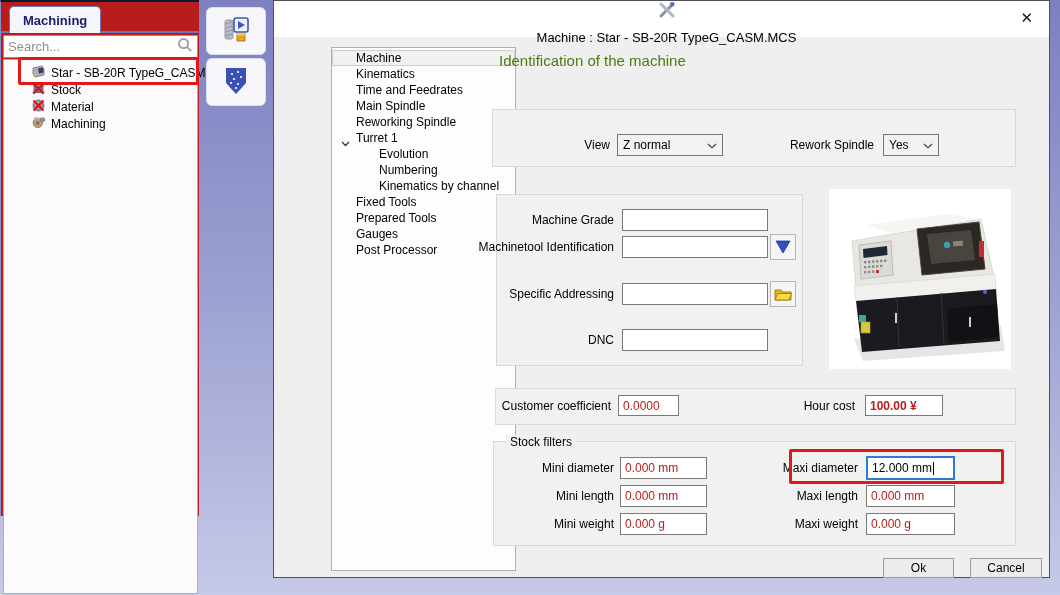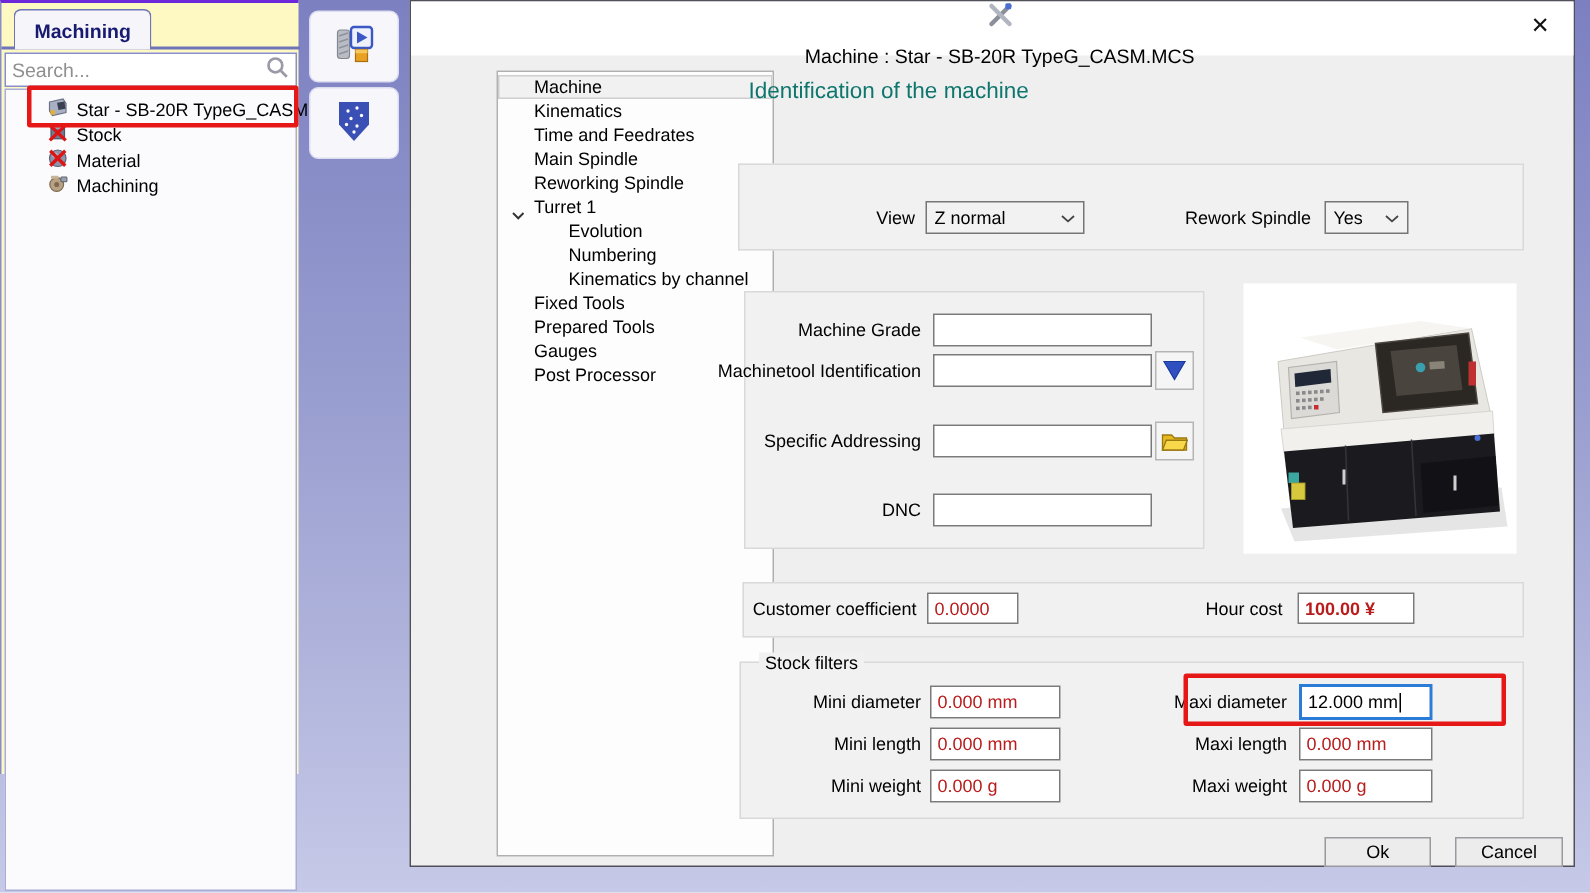--- a/index.html
+++ b/index.html
@@ -6,21 +6,21 @@
   html,body { width:1060px; height:595px; }
   body {
     position: relative; overflow: hidden;
     font-family: "Liberation Sans", sans-serif;
     background: linear-gradient(180deg, #7c80c1 0%, #9ba0d1 48%, #c6c9e7 100%);
     font-size: 12px; color:#000;
   }
   
   .sidebar {
     position:absolute; left:0; top:0; width:199px; height:516px;
-    background:#fef9c3; border-top:2px solid #6d28d9; border-left:1px solid #8a8ec8;
+    background:#b91c1c; border-top:2px solid #0f172a; border-left:1px solid #8a8ec8;
   }
   .tab {
     position:absolute; left:8px; top:4px; height:27px; padding:0 13px;
     background:#f5f5fa; border:1px solid #6f74b8; border-bottom:none;
     border-radius:5px 5px 0 0; display:flex; align-items:center;
     font-weight:bold; font-size:13px; color:#181a70; z-index:2;
   }
   .tabline { position:absolute; left:0; top:29px; width:199px; height:2px; background:#6f74b8; }
   .search-box {
     position:absolute; left:2px; top:33px; width:195px; height:23px;
@@ -57,21 +57,21 @@
   }
   .close-x { position:absolute; right:16px; top:9px; font-size:15px; color:#111; cursor:pointer; line-height:1; }
   .nav-panel {
     position:absolute; left:13px; top:46px; width:185px; height:524px;
     background:#fdfdfd; border:1px solid #b0b0b0; padding-top:2px; font-size:12px;margin-left:44px;
   }
   .nav-item { height:16px; line-height:16px; padding-left:24px; white-space:nowrap; position:relative; cursor:default; }
   .nav-item.sel { background:#f1f1f1; box-shadow: inset 0 0 0 1px #cfcfcf; }
   .nav-item.sub { padding-left:47px; }
   .nav-chev { position:absolute; left:9px; top:5px; }
-  .hdr { position:absolute; left:225px; top:51px; font-size:15px; color:#0f766e; }
+  .hdr { position:absolute; left:225px; top:51px; font-size:15px; color:#4d7c0f; }
   .grp { position:absolute; background:#f1f1f1; border:1px solid #d9d9d9; }
   #grp-view  { left:218px; top:108px; width:524px; height:58px; }
   #grp-id    { left:222px; top:193px; width:307px; height:172px; }
   #grp-cost  { left:221px; top:387px; width:521px; height:37px; }
   #grp-stock { left:219px; top:440px; width:523px; height:105px; }
   .legend { position:absolute; left:12px; top:-7px; background:#f1f1f1; padding:0 4px; font-size:12px; }
   .lbl { position:absolute; white-space:nowrap; font-size:12px; }
   .tin {
     position:absolute; background:#fff; border:1px solid #7a7a7a;
     font-family:inherit; font-size:12px; padding:0 4px; outline:none; color:#b91c1c;

